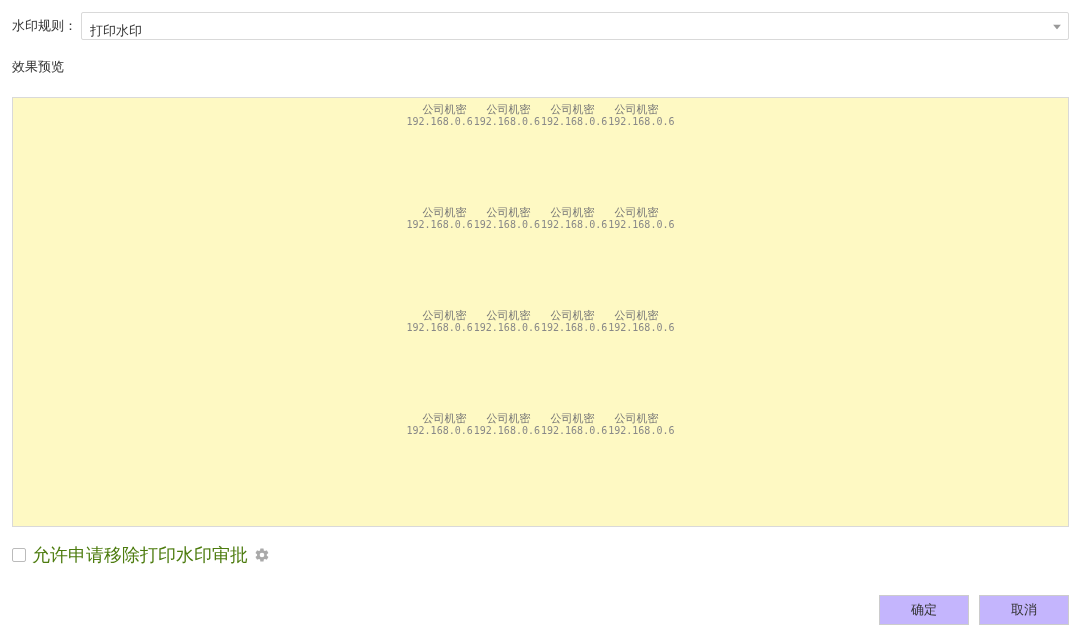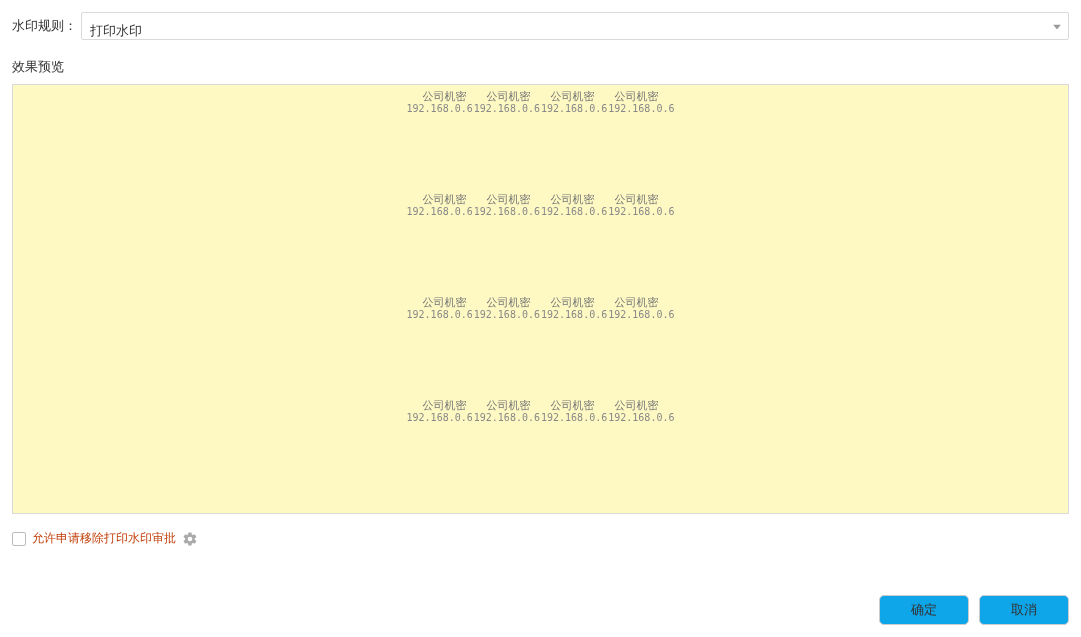--- a/index.html
+++ b/index.html
@@ -47,21 +47,21 @@
       right: 8px;
       top: 50%;
       transform: translateY(-50%);
       pointer-events: none;
       color: #999;
       font-size: 10px;
     }
     .preview-label {
       font-size: 13px;
       color: #333;
-      margin-bottom: 8px;
+      margin-bottom: 21px;
     }
     .preview-box {
       border: 1px solid #d9d9d9;
       height: 430px;
       width: 100%;
       position: relative;
       overflow: hidden;
       background: #fef9c3;
     }
     .wm-grid {
@@ -106,49 +106,49 @@
     .checkbox {
       width: 14px;
       height: 14px;
       border: 1px solid #bbb;
       border-radius: 2px;
       background: #fff;
       cursor: pointer;
       flex: 0 0 14px;
     }
     .approve-label {
-      font-size: 12px;
-      color: #c2410c;
+      font-size: 18px;
+      color: #4d7c0f;
     }
     .gear-icon {
       color: #999;
       cursor: pointer;
       display: inline-flex;
       align-items: center;
       justify-content: center;
     }
     .footer {
       position: absolute;
       right: 12px;
       bottom: 12px;
       display: flex;
       gap: 10px;
     }
     .btn {
       min-width: 90px;
       height: 30px;
       border: 1px solid #ccc;
-      background: #0ea5e9;
+      background: #c4b5fd;
       font-size: 13px;
       color: #333;
       display: inline-flex;
       align-items: center;
       justify-content: center;
       cursor: pointer;
-      border-radius: 5px;
+      border-radius: 0;
     }
   </style>
 </head>
 <body>
 
 <div class="row-rule">
   <span class="label-rule">水印规则：</span>
   <div class="select-wrap">
     <div class="select">
       <span>打印水印</span>

